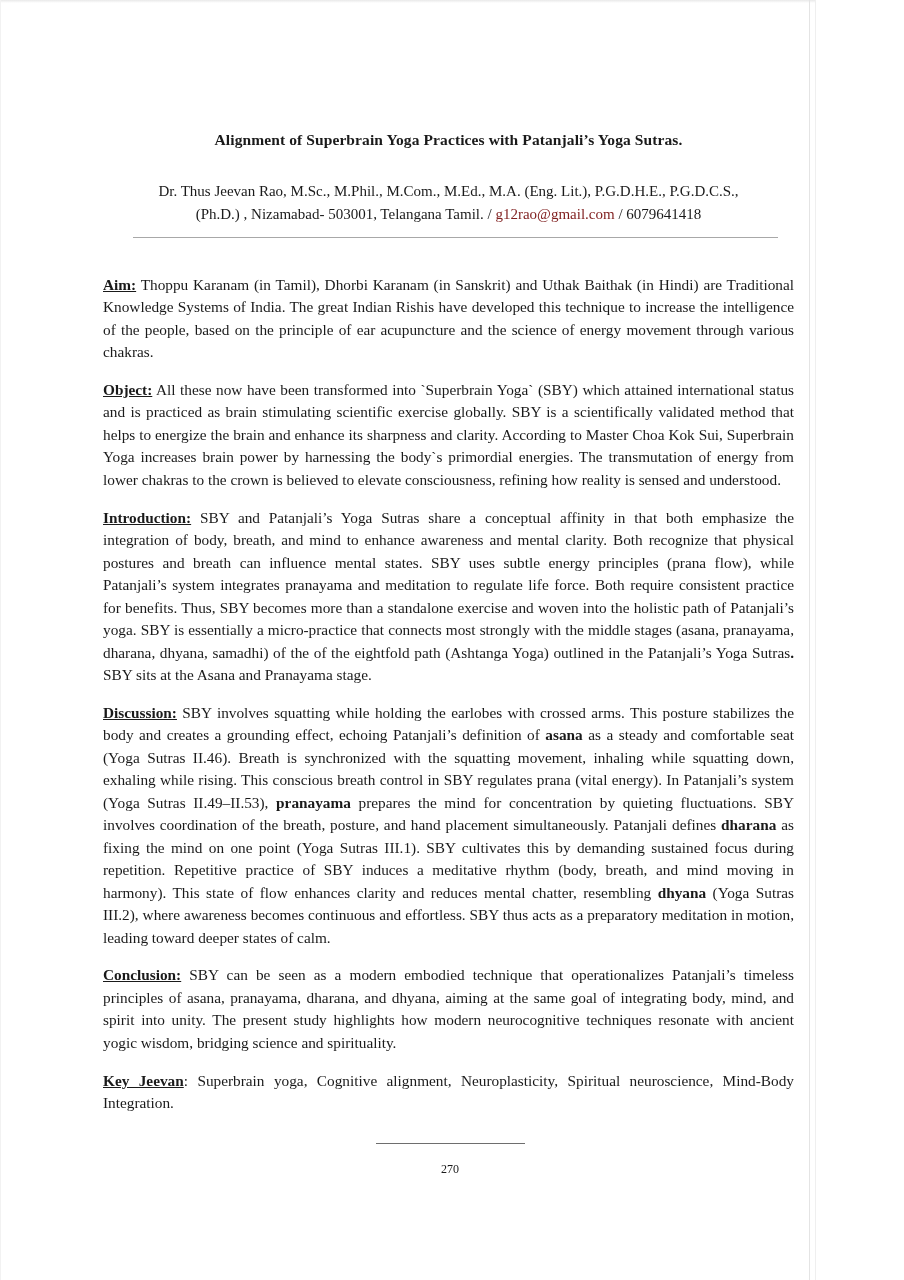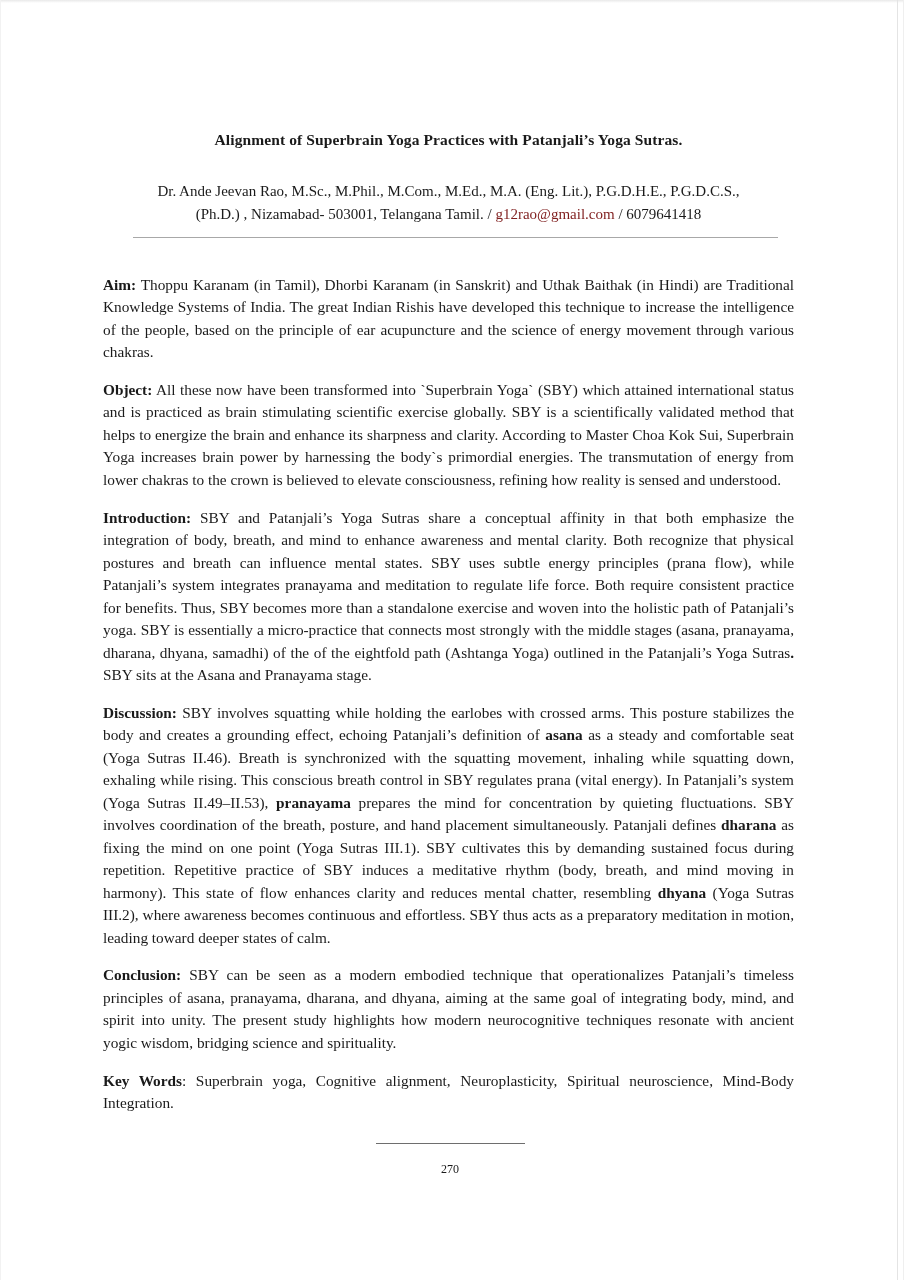--- a/index.html
+++ b/index.html
@@ -6,21 +6,21 @@
     margin: 0;
     padding: 0;
     background: #ffffff;
   }
   body {
     font-family: "Liberation Serif", "DejaVu Serif", serif;
     color: #1a1a1a;
   }
   .page {
     position: relative;
-    width: 904px;
+    width: 816px;
     height: 1280px;
     background: #ffffff;
     box-sizing: border-box;
     overflow: hidden;
   }
   
   .edge-top {
     position: absolute;
     top: 0; left: 0; right: 0;
     height: 3px;
@@ -85,20 +85,21 @@
 
   .para {
     font-size: 15.3px;
     line-height: 1.47;
     text-align: justify;
     text-justify: inter-word;
   }
   .para:first-of-type { margin-top: 0; }
   .lead {
     font-weight: bold;
+    text-decoration: underline;
   }
   .b { font-weight: bold; }
 
   #aim-para { margin-top: 36px; }
 
   .footer-rule {
     width: 149px;
     height: 0;
     border-top: 1.3px solid #6e6e6e;
     margin: 28px auto 0 auto;
@@ -120,36 +121,36 @@
   <div class="edge-top"></div>
   <div class="edge-left"></div>
   <div class="edge-right"></div>
   <div class="edge-right2"></div>
 
   <div class="content">
 
     <div class="title">Alignment of Superbrain Yoga Practices with Patanjali’s Yoga Sutras.</div>
 
     <div class="authors">
-      <div>Dr. Ande Jeevan Rao, M.Sc., M.Phil., M.Com., M.Ed., M.A. (Eng. Lit.), P.G.D.H.E., P.G.D.C.S.,</div>
+      <div>Dr. Thus Jeevan Rao, M.Sc., M.Phil., M.Com., M.Ed., M.A. (Eng. Lit.), P.G.D.H.E., P.G.D.C.S.,</div>
       <div><span>(Ph.D.) , Nizamabad- 503001,  Telangana Tamil. / </span><span class="email">g12rao@gmail.com</span><span> / 6079641418</span></div>
     </div>
 
     <div class="rule-top"></div>
 
     <p class="para" id="aim-para"><span class="lead">Aim:</span><span> Thoppu Karanam (in Tamil), Dhorbi Karanam (in Sanskrit) and Uthak Baithak (in Hindi) are Traditional Knowledge Systems of India. The great Indian Rishis have developed this technique to increase the intelligence of the people, based on the principle of ear acupuncture and the science of energy movement through various chakras.</span></p>
 
     <p class="para"><span class="lead">Object:</span><span> All these now have been transformed into `Superbrain Yoga` (SBY) which attained international status and is practiced as brain stimulating scientific exercise globally. SBY is a scientifically validated method that helps to energize the brain and enhance its sharpness and clarity. According to Master Choa Kok Sui, Superbrain Yoga increases brain power by harnessing the body`s primordial energies. The transmutation of energy from lower chakras to the crown is believed to elevate consciousness, refining how reality is sensed and understood.</span></p>
 
     <p class="para"><span class="lead">Introduction:</span><span>  SBY and Patanjali’s Yoga Sutras share a conceptual affinity in that both emphasize the integration of body, breath, and mind to enhance awareness and mental clarity. Both recognize that physical postures and breath can influence mental states. SBY uses subtle energy principles (prana flow), while Patanjali’s system integrates pranayama and meditation to regulate life force. Both require consistent practice for benefits. Thus, SBY becomes more than a standalone exercise and woven into the holistic path of Patanjali’s yoga.  SBY is essentially a micro-practice that connects most strongly with the middle stages (asana, pranayama, dharana, dhyana, samadhi) of the of the eightfold path (Ashtanga Yoga) outlined in the Patanjali’s Yoga Sutras</span><span class="b">.</span><span> SBY sits at the Asana and Pranayama stage.</span></p>
 
     <p class="para"><span class="lead">Discussion:</span><span> SBY involves squatting while holding the earlobes with crossed arms. This posture stabilizes the body and creates a grounding effect, echoing Patanjali’s definition of </span><span class="b">asana</span><span> as a steady and comfortable seat (Yoga Sutras II.46). Breath is synchronized with the squatting movement, inhaling while squatting down, exhaling while rising. This conscious breath control in SBY regulates prana (vital energy). In Patanjali’s system (Yoga Sutras II.49–II.53), </span><span class="b">pranayama</span><span> prepares the mind for concentration by quieting fluctuations. SBY involves coordination of the breath, posture, and hand placement simultaneously. Patanjali defines </span><span class="b">dharana</span><span> as fixing the mind on one point (Yoga Sutras III.1). SBY cultivates this by demanding sustained focus during repetition. Repetitive practice of SBY induces a meditative rhythm (body, breath, and mind moving in harmony). This state of flow enhances clarity and reduces mental chatter, resembling </span><span class="b">dhyana</span><span> (Yoga Sutras III.2), where awareness becomes continuous and effortless. SBY thus acts as a preparatory meditation in motion, leading toward deeper states of calm.</span></p>
 
     <p class="para"><span class="lead">Conclusion:</span><span> SBY can be seen as a modern embodied technique that operationalizes Patanjali’s timeless principles of asana, pranayama, dharana, and dhyana, aiming at the same goal of integrating body, mind, and spirit into unity. The present study highlights how modern neurocognitive techniques resonate with ancient yogic wisdom, bridging science and spirituality.</span></p>
 
-    <p class="para"><span class="lead">Key Words</span><span>: Superbrain yoga, Cognitive alignment, Neuroplasticity, Spiritual neuroscience, Mind-Body Integration.</span></p>
+    <p class="para"><span class="lead">Key Jeevan</span><span>: Superbrain yoga, Cognitive alignment, Neuroplasticity, Spiritual neuroscience, Mind-Body Integration.</span></p>
 
     <div class="footer-rule"></div>
 
     <div class="page-number">270</div>
 
   </div>
 </div>
 
 </body></html>

